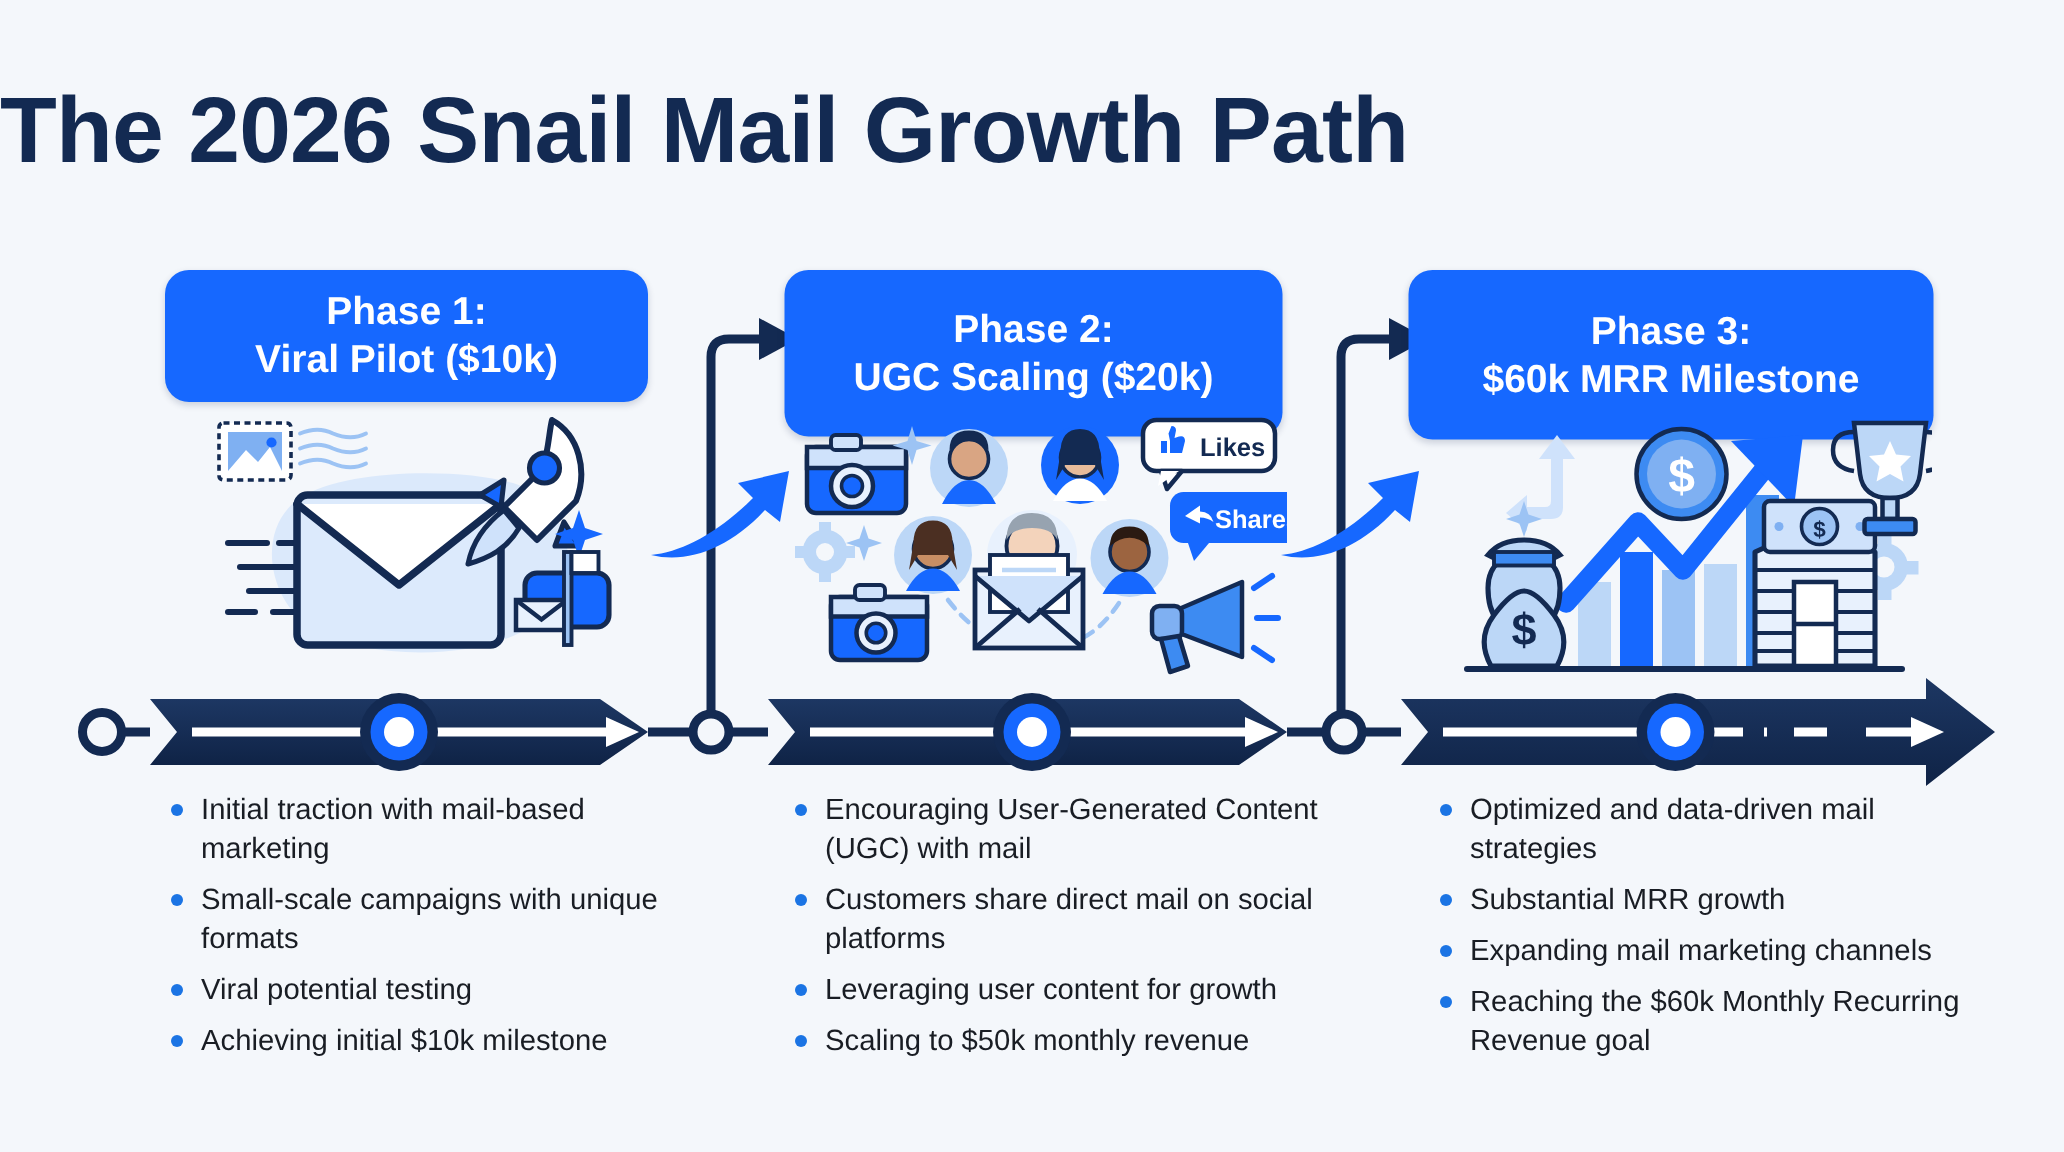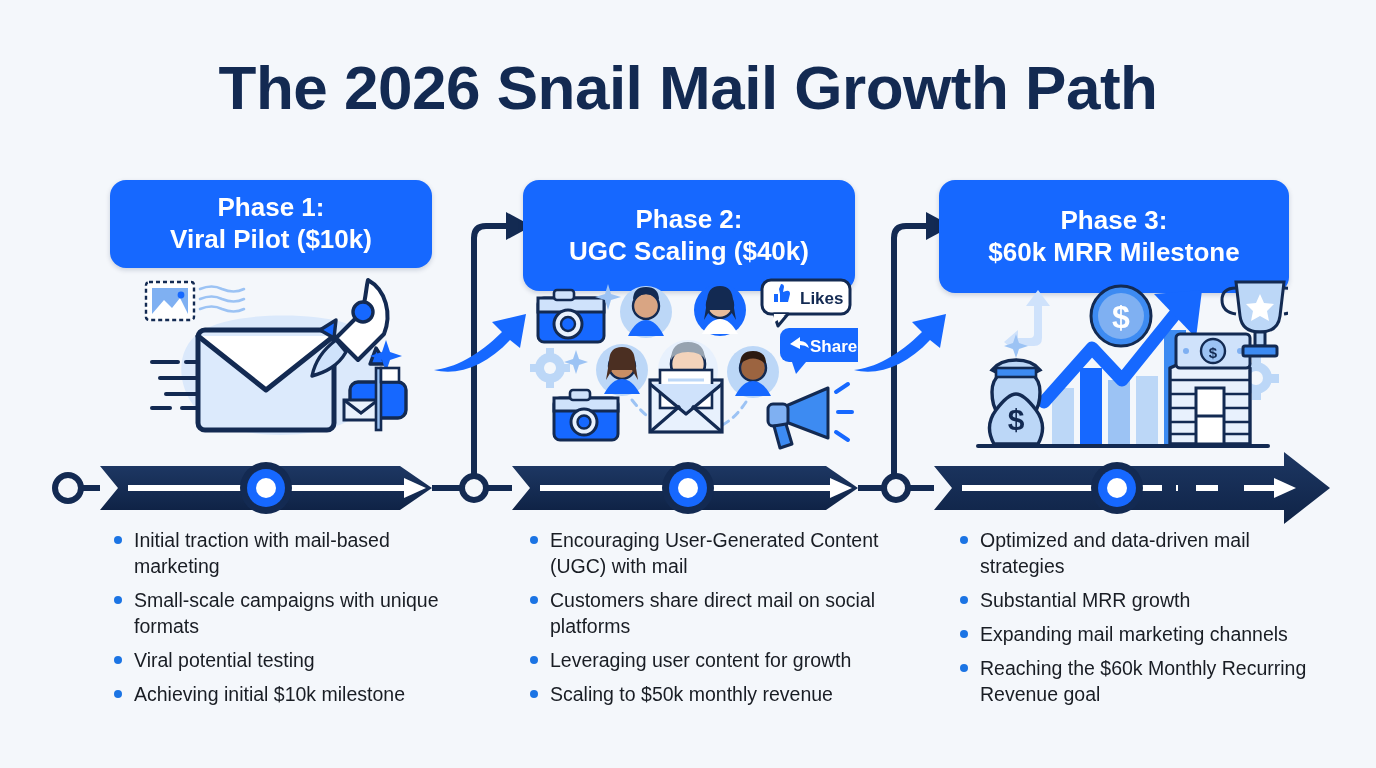--- a/index.html
+++ b/index.html
@@ -7,21 +7,20 @@
     width:1376px;height:768px;overflow:hidden;
     background:#f4f7fb;
     font-family:"Liberation Sans", sans-serif;
     position:relative;
   }
   .stage{position:absolute;inset:0;}
 
   
   .title{
     position:absolute;left:0;top:52px;width:100%;
-    text-align:center;
     font-size:62px;font-weight:bold;
     color:#132a52;
     letter-spacing:-0.5px;
     font-family:"Liberation Sans", sans-serif;
   }
 
   
   .pill{
     position:absolute;top:180px;
     border-radius:16px;
@@ -152,21 +151,21 @@
       <path d="M44 300 L44 48 Q44 36 56 36 L78 36" fill="none" stroke="#132a52" stroke-width="6" stroke-linecap="round"></path>
       <path d="M76 22 L102 36 L76 50 Z" fill="#132a52"></path>
       <g>
         <path d="M4 180 C24 178 48 166 72 142 L62 132 L96 124 L90 158 L80 150 C56 176 28 186 4 180 Z" fill="#1668ff"></path>
       </g>
     </svg>
   </div>
 
   <div class="pill pill2">
     <span>Phase 2:</span>
-    <span>UGC Scaling ($40k)</span>
+    <span>UGC Scaling ($20k)</span>
   </div>
 
   <div class="illus illus2">
     <svg viewBox="0 0 330 190" xmlns="http://www.w3.org/2000/svg">
 
       <g>
         <rect x="10" y="26" width="66" height="44" rx="6" fill="#1668ff" stroke="#132a52" stroke-width="3"></rect>
         <rect x="10" y="26" width="66" height="14" fill="#cfe2fb" stroke="#132a52" stroke-width="3"></rect>
         <rect x="26" y="18" width="20" height="10" rx="3" fill="#cfe2fb" stroke="#132a52" stroke-width="2.6"></rect>
         <circle cx="40" cy="52" r="14" fill="#e8f1fd" stroke="#132a52" stroke-width="3"></circle>

